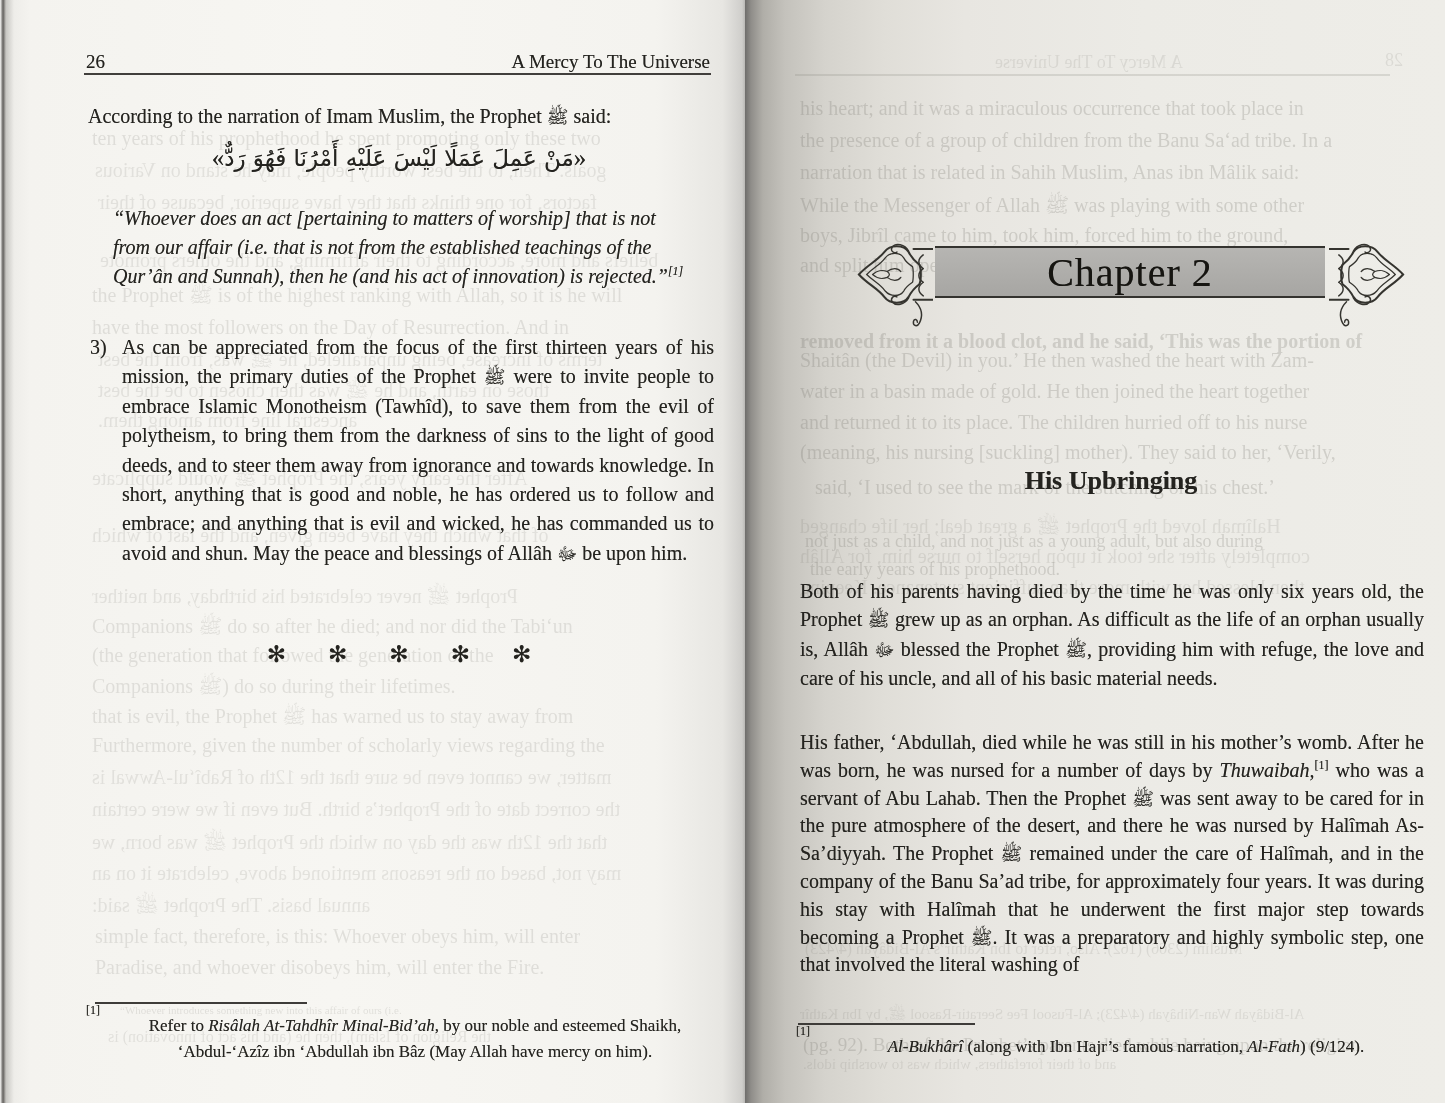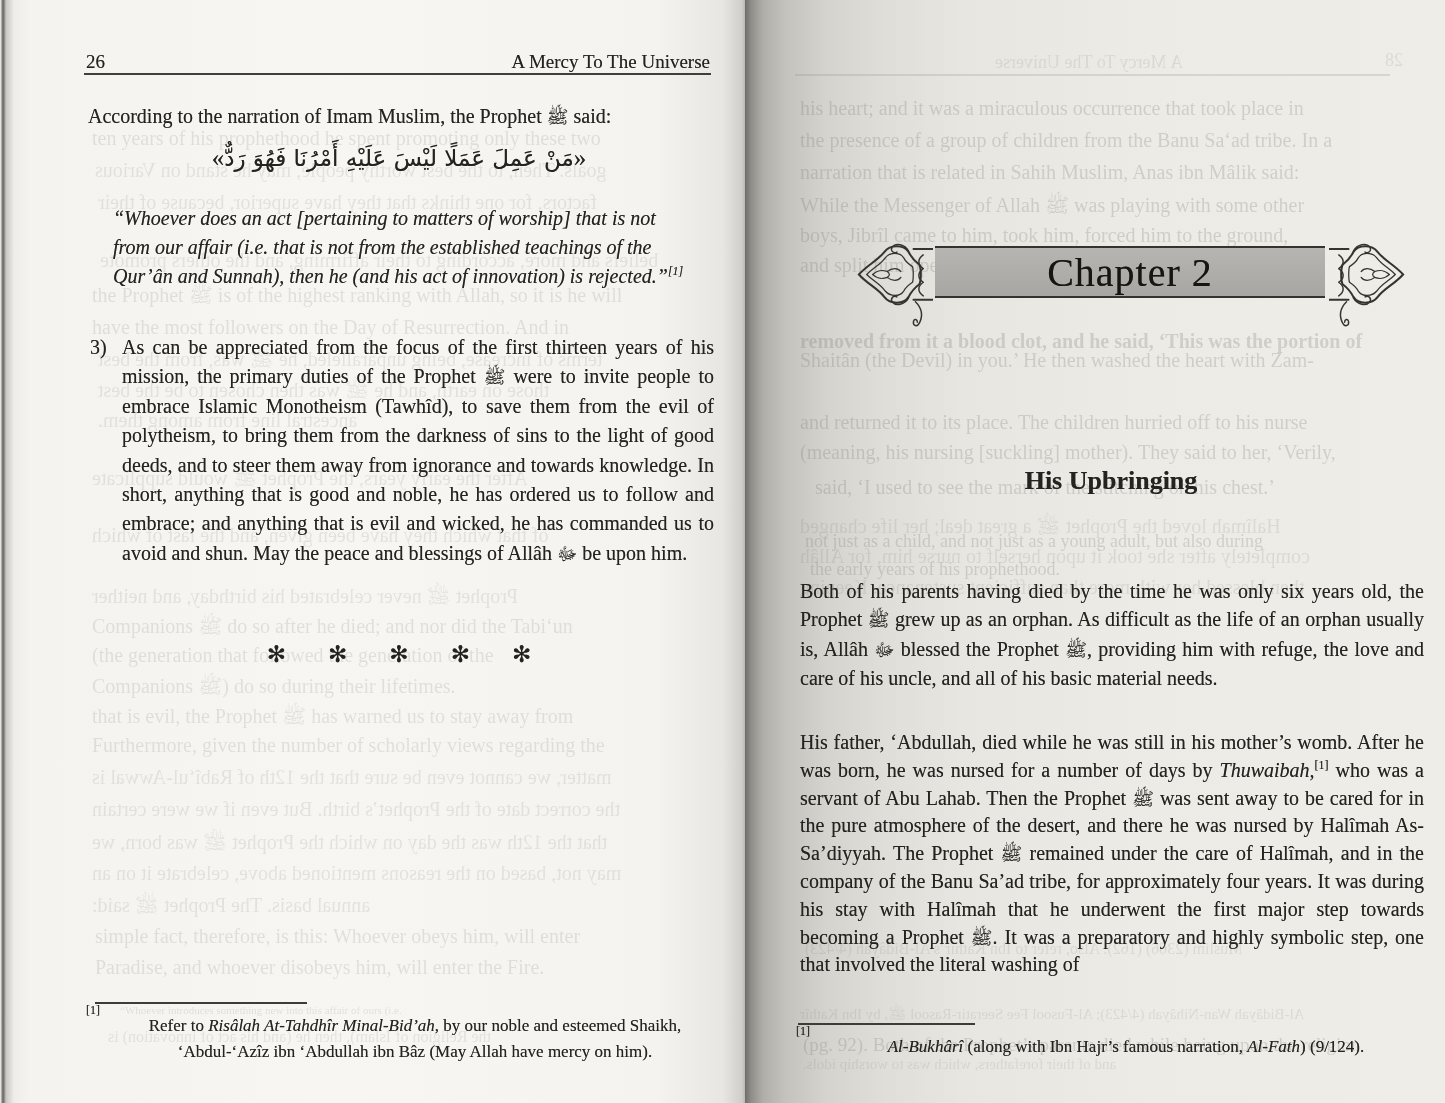--- a/index.html
+++ b/index.html
@@ -134,20 +134,21 @@
       <div class="ghost mirrored" style="left: 250px; top: 52px; font-size: 18px;">A Mercy To The Universe</div>
       <div class="ghost mirrored" style="left: 640px; top: 50px; font-size: 18px;">28</div>
       <div class="ghost" style="left: 55px; top: 97px;">his heart; and it was a miraculous occurrence that took place in</div>
       <div class="ghost" style="left: 55px; top: 129px;">the presence of a group of children from the Banu Sa‘ad tribe. In a</div>
       <div class="ghost" style="left: 55px; top: 161px;">narration that is related in Sahih Muslim, Anas ibn Mâlik said:</div>
       <div class="ghost" style="left: 55px; top: 193px;">While the Messenger of Allah ﷺ was playing with some other</div>
       <div class="ghost" style="left: 55px; top: 224px;">boys, Jibrîl came to him, took him, forced him to the ground,</div>
       <div class="ghost" style="left: 55px; top: 254px;">and split him open. He then split open his heart, and extracted his</div>
       <div class="ghost" style="left: 55px; top: 330px; font-weight: bold;">removed from it a blood clot, and he said, ‘This was the portion of</div>
       <div class="ghost" style="left: 55px; top: 349px;">Shaitân (the Devil) in you.’ He then washed the heart with Zam-</div>
+      <div class="ghost" style="left: 55px; top: 380px;">water in a basin made of gold. He then joined the heart together</div>
       <div class="ghost" style="left: 55px; top: 411px;">and returned it to its place. The children hurried off to his nurse</div>
       <div class="ghost" style="left: 55px; top: 441px;">(meaning, his nursing [suckling] mother). They said to her, ‘Verily,</div>
       <div class="ghost" style="left: 70px; top: 476px;">said, ‘I used to see the mark of the stitching on his chest.’</div>
       <div class="ghost mirrored" style="left: 55px; top: 514px;">Halîmah loved the Prophet ﷺ a great deal; her life changed</div>
       <div class="ghost" style="left: 60px; top: 531px; font-size: 18px;">not just as a child, and not just as a young adult, but also during</div>
       <div class="ghost mirrored" style="left: 55px; top: 545px;">completely after she took it upon herself to nurse him, for Allâh</div>
       <div class="ghost" style="left: 65px; top: 559px; font-size: 18px;">the early years of his prophethood.</div>
       <div class="ghost mirrored" style="left: 55px; top: 576px;">then blessed her with more than sufficient sustenance. Keeping</div>
       <div class="ghost mirrored" style="left: 60px; top: 940px; font-size: 16px;">Muslim (2366) (162). Also, refer to Ibn Kathîr’s Al-Bidâyah (4/423)</div>
       <div class="ghost mirrored" style="left: 55px; top: 1005px; font-size: 15px;">Al-Bidâyah Wan-Nihâyah (4/423); Al-Fusool Fee Seeratir-Rasool ﷺ, by Ibn Kathîr</div>

